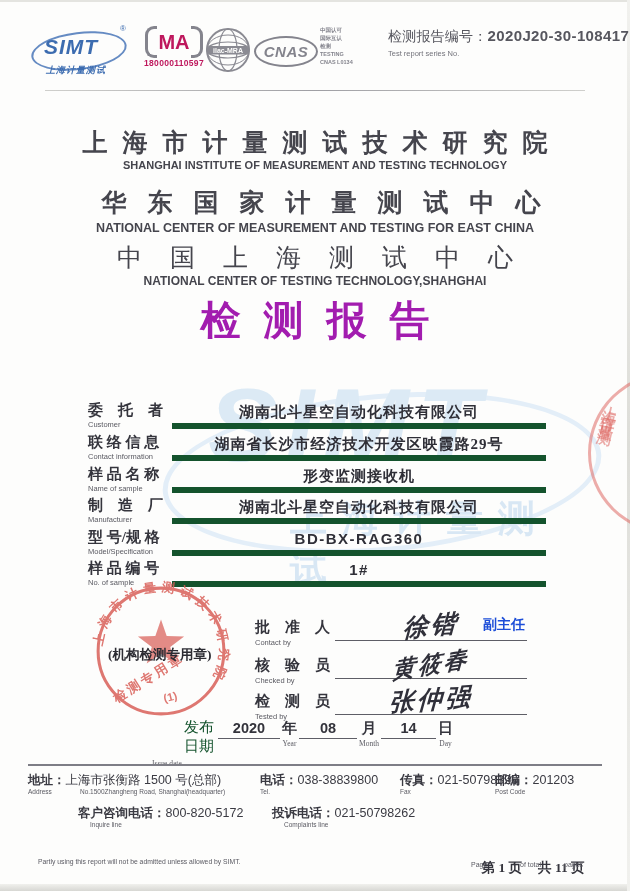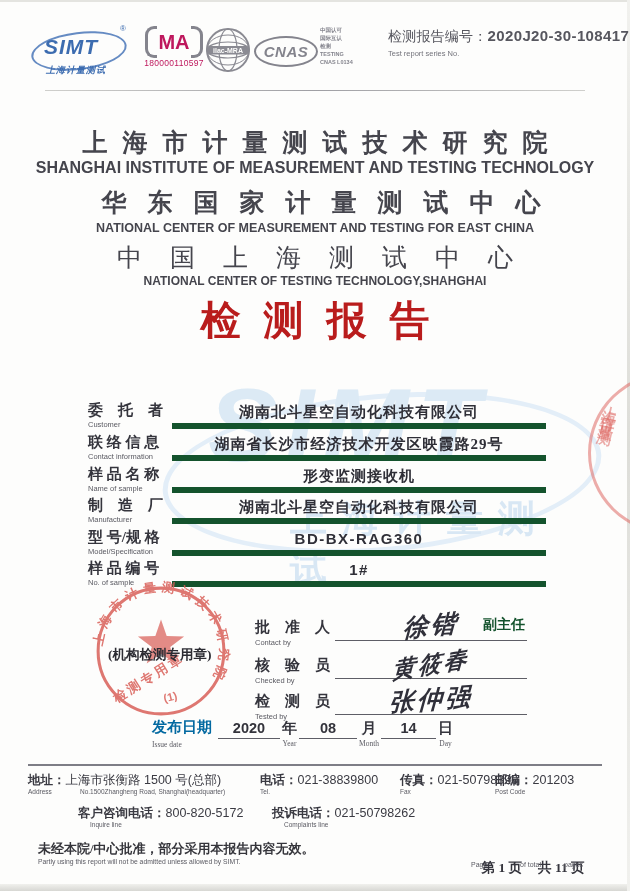--- a/index.html
+++ b/index.html
@@ -29,75 +29,75 @@
              color:#3c6cb0;letter-spacing:1px;}
   .simt-reg{position:absolute;left:86px;top:0;font-size:8px;color:#3c6cb0;}
   .simt-sub{position:absolute;left:12px;top:40px;font-size:9px;font-style:italic;font-weight:700;
             color:#3c6cb0;letter-spacing:1px;font-family:"Liberation Serif",serif;white-space:nowrap;}
   .logo-cma{left:142px;top:28px;width:64px;text-align:center;color:#be185d;z-index:2;}
   .cma-line{display:flex;align-items:center;justify-content:center;height:28px;}
   .cma-br{width:9px;height:26px;border:3.5px solid #84848d;}
   .cma-br.l{border-right:none;border-radius:9px 0 0 9px;}
   .cma-br.r{border-left:none;border-radius:0 9px 9px 0;}
   .cma-mark{font-size:20px;font-weight:800;letter-spacing:0;padding:0 1px;}
-  .cma-num{font-size:8.5px;letter-spacing:.3px;margin-top:2px;}
+  .cma-num{font-size:8.5px;letter-spacing:.3px;margin-top:2px;font-weight:bold;}
   .logo-ilac{left:205px;top:27px;z-index:2;}
   .logo-cnas{left:254px;top:36px;width:60px;height:27px;border:2.5px solid #84848d;border-radius:50%;
              display:flex;align-items:center;justify-content:center;z-index:2;}
   .cnas-mark{font-size:15px;font-weight:800;font-style:italic;color:#84848d;letter-spacing:.5px;}
   .cnas-side{left:320px;top:27px;font-size:5.5px;line-height:1.45;color:#84848d;font-weight:700;z-index:2;}
   .report-no{left:388px;top:27px;z-index:2;color:#56565e;}
   .report-no-line{font-size:14px;letter-spacing:.2px;white-space:nowrap;}
   .report-no-line b{font-weight:700;font-size:15px;letter-spacing:.4px;}
   .report-no-sub{font-size:7.5px;color:#73737b;margin-top:3px;}
   .header-rule{left:45px;top:90px;width:540px;height:1px;
                background:linear-gradient(90deg,#cfcfcc,#9f9fa4,#cfcfcc);z-index:2;}
 
   
   .t{left:0;right:0;text-align:center;color:#45454d;z-index:2;}
   .t-zh1{top:126px;font-size:25px;font-weight:600;letter-spacing:15px;text-indent:15px;}
-  .t-en1{top:159px;font-size:16px;font-weight:600;}
+  .t-en1{top:159px;font-size:11px;font-weight:600;}
   .t-zh2{top:186px;font-size:25px;font-weight:600;letter-spacing:21px;text-indent:21px;padding-left:12px;}
   .t-en2{top:221px;font-size:12.5px;font-weight:600;}
   .t-zh3{top:241px;font-size:25px;font-weight:400;letter-spacing:28px;text-indent:28px;}
   .t-en3{top:274px;font-size:12px;font-weight:600;}
-  .t-main{top:293px;font-size:40px;font-weight:700;letter-spacing:23px;text-indent:23px;color:#b91c1c;}
+  .t-main{top:293px;font-size:40px;font-weight:700;letter-spacing:23px;text-indent:23px;color:#a21caf;}
   .t-sub{top:358px;font-size:14px;color:#4a4a52;}
 
   
   .f-row{position:absolute;left:88px;width:458px;z-index:2;}
   .f-zh{position:absolute;left:0;top:2px;font-size:15px;font-weight:600;color:#35353d;white-space:pre;}
   .f-en{position:absolute;left:0;top:21px;font-size:7.5px;color:#5a5a62;white-space:nowrap;}
   .f-line{position:absolute;left:84px;right:0;top:0;height:24px;border-bottom:6px solid #14532d;text-align:center;}
   .f-value{font-size:15px;font-weight:600;color:#2f2f37;letter-spacing:1px;line-height:26px;white-space:nowrap;}
   .f-value.latin{font-family:"Liberation Sans",sans-serif;font-weight:700;letter-spacing:1.5px;}
 
   
   .a-row{position:absolute;left:255px;width:272px;z-index:5;}
   .a-zh{position:absolute;left:0;top:4px;font-size:15px;font-weight:600;color:#35353d;white-space:pre;}
   .a-en{position:absolute;left:0;top:24px;font-size:7.5px;color:#5a5a62;white-space:nowrap;}
   .a-line{position:absolute;left:80px;right:0;top:0;height:26px;border-bottom:1px solid #5e5e66;text-align:center;}
   .sig{display:inline-block;font-family:"DejaVu Serif","Liberation Serif",serif;font-style:italic;font-weight:600;
        font-size:25px;color:#30303a;letter-spacing:3px;transform:rotate(-6deg) skewX(-8deg);line-height:24px;}
   .sig2{transform:rotate(-9deg) skewX(-12deg);font-size:23px;}
   .sig3{transform:rotate(-4deg) skewX(-6deg);}
-  .a-title{position:absolute;right:2px;top:2px;font-size:14px;font-weight:600;color:#14532d;}
+  .a-title{position:absolute;right:2px;top:2px;font-size:14px;font-weight:600;color:#1d4ed8;}
   .a-title:empty{display:none;}
 
   
   .stamp-svg{left:90px;top:580px;z-index:4;opacity:.85;}
   .stamp-note{left:108px;top:646px;z-index:6;font-size:13.5px;color:#2c2c33;font-weight:600;z-index:6;}
   .edge-stamp{left:588px;top:372px;width:158px;height:156px;border:3px solid rgba(223,106,100,.55);
               border-radius:50%;z-index:3;}
   .edge-stamp-text{left:601px;top:394px;writing-mode:vertical-rl;font-size:15px;letter-spacing:5px;
                    color:rgba(223,106,100,.55);transform:rotate(13deg);z-index:3;font-weight:600;}
 
   
   .d-row{left:152px;top:718px;display:flex;align-items:flex-start;z-index:2;}
-  .d-label .zh{font-size:15px;font-weight:700;color:#0369a1;}
+  .d-label .zh{font-size:15px;font-weight:400;color:#14532d;margin-left:32px;}
   .d-label .en{font-size:7.5px;color:#5a5a62;margin-top:3px;}
   .d-seg{border-bottom:1px solid #5e5e66;height:20px;text-align:center;font-size:14.5px;font-weight:700;
          color:#33333b;line-height:20px;}
   .d-cn{display:flex;flex-direction:column;align-items:center;margin:0 2px;}
   .d-cn .zh{font-size:15px;font-weight:700;color:#35353d;line-height:20px;}
   .d-cn .en{font-size:7.5px;color:#5a5a62;margin-top:1px;}
 
   .divider{left:28px;top:764px;width:574px;height:2px;background:#7e7e86;z-index:2;}
 
   
@@ -299,42 +299,41 @@
 
   <div class="abs divider"></div>
 
   <div class="abs ft">
     <div class="g-addr">
       <b>地址：</b><span>上海市张衡路 1500 号(总部)</span>
     </div>
     <div class="sub g-addr-sub1">Address</div>
     <div class="sub g-addr-sub2">No.1500Zhangheng Road, Shanghai(headquarter)</div>
     <div class="g-tel">
-      <b>电话：</b><span>021-38839800</span>
+      <b>电话：</b><span>038-38839800</span>
     </div>
     <div class="sub g-tel-sub">Tel.</div>
     <div class="g-fax">
       <b>传真：</b><span>021-50798390</span>
     </div>
     <div class="sub g-fax-sub">Fax</div>
     <div class="g-post">
       <b>邮编：</b><span>201203</span>
     </div>
     <div class="sub g-post-sub">Post Code</div>
     <div class="g-inq">
       <b>客户咨询电话：</b><span>800-820-5172</span>
     </div>
     <div class="sub g-inq-sub">Inquire line</div>
     <div class="g-comp">
       <b>投诉电话：</b><span>021-50798262</span>
     </div>
     <div class="sub g-comp-sub">Complaints line</div>
   </div>
 
-  <div class="abs serif notice-zh">未经本院/中心批准，部分采用本报告内容无效。</div>
   <div class="abs notice-en">Partly using this report will not be admitted unless allowed by SIMT.</div>
   <div class="abs serif page-zh">
     <span>第 1 页</span><span class="gap"></span><span>共 11 页</span>
   </div>
   <div class="abs pi-en pi-page">Page</div>
   <div class="abs pi-en pi-total">of total</div>
   <div class="abs pi-en pi-pages">pages</div>
 
   <div class="abs edge-top"></div>
   <div class="abs edge-bottom"></div>

